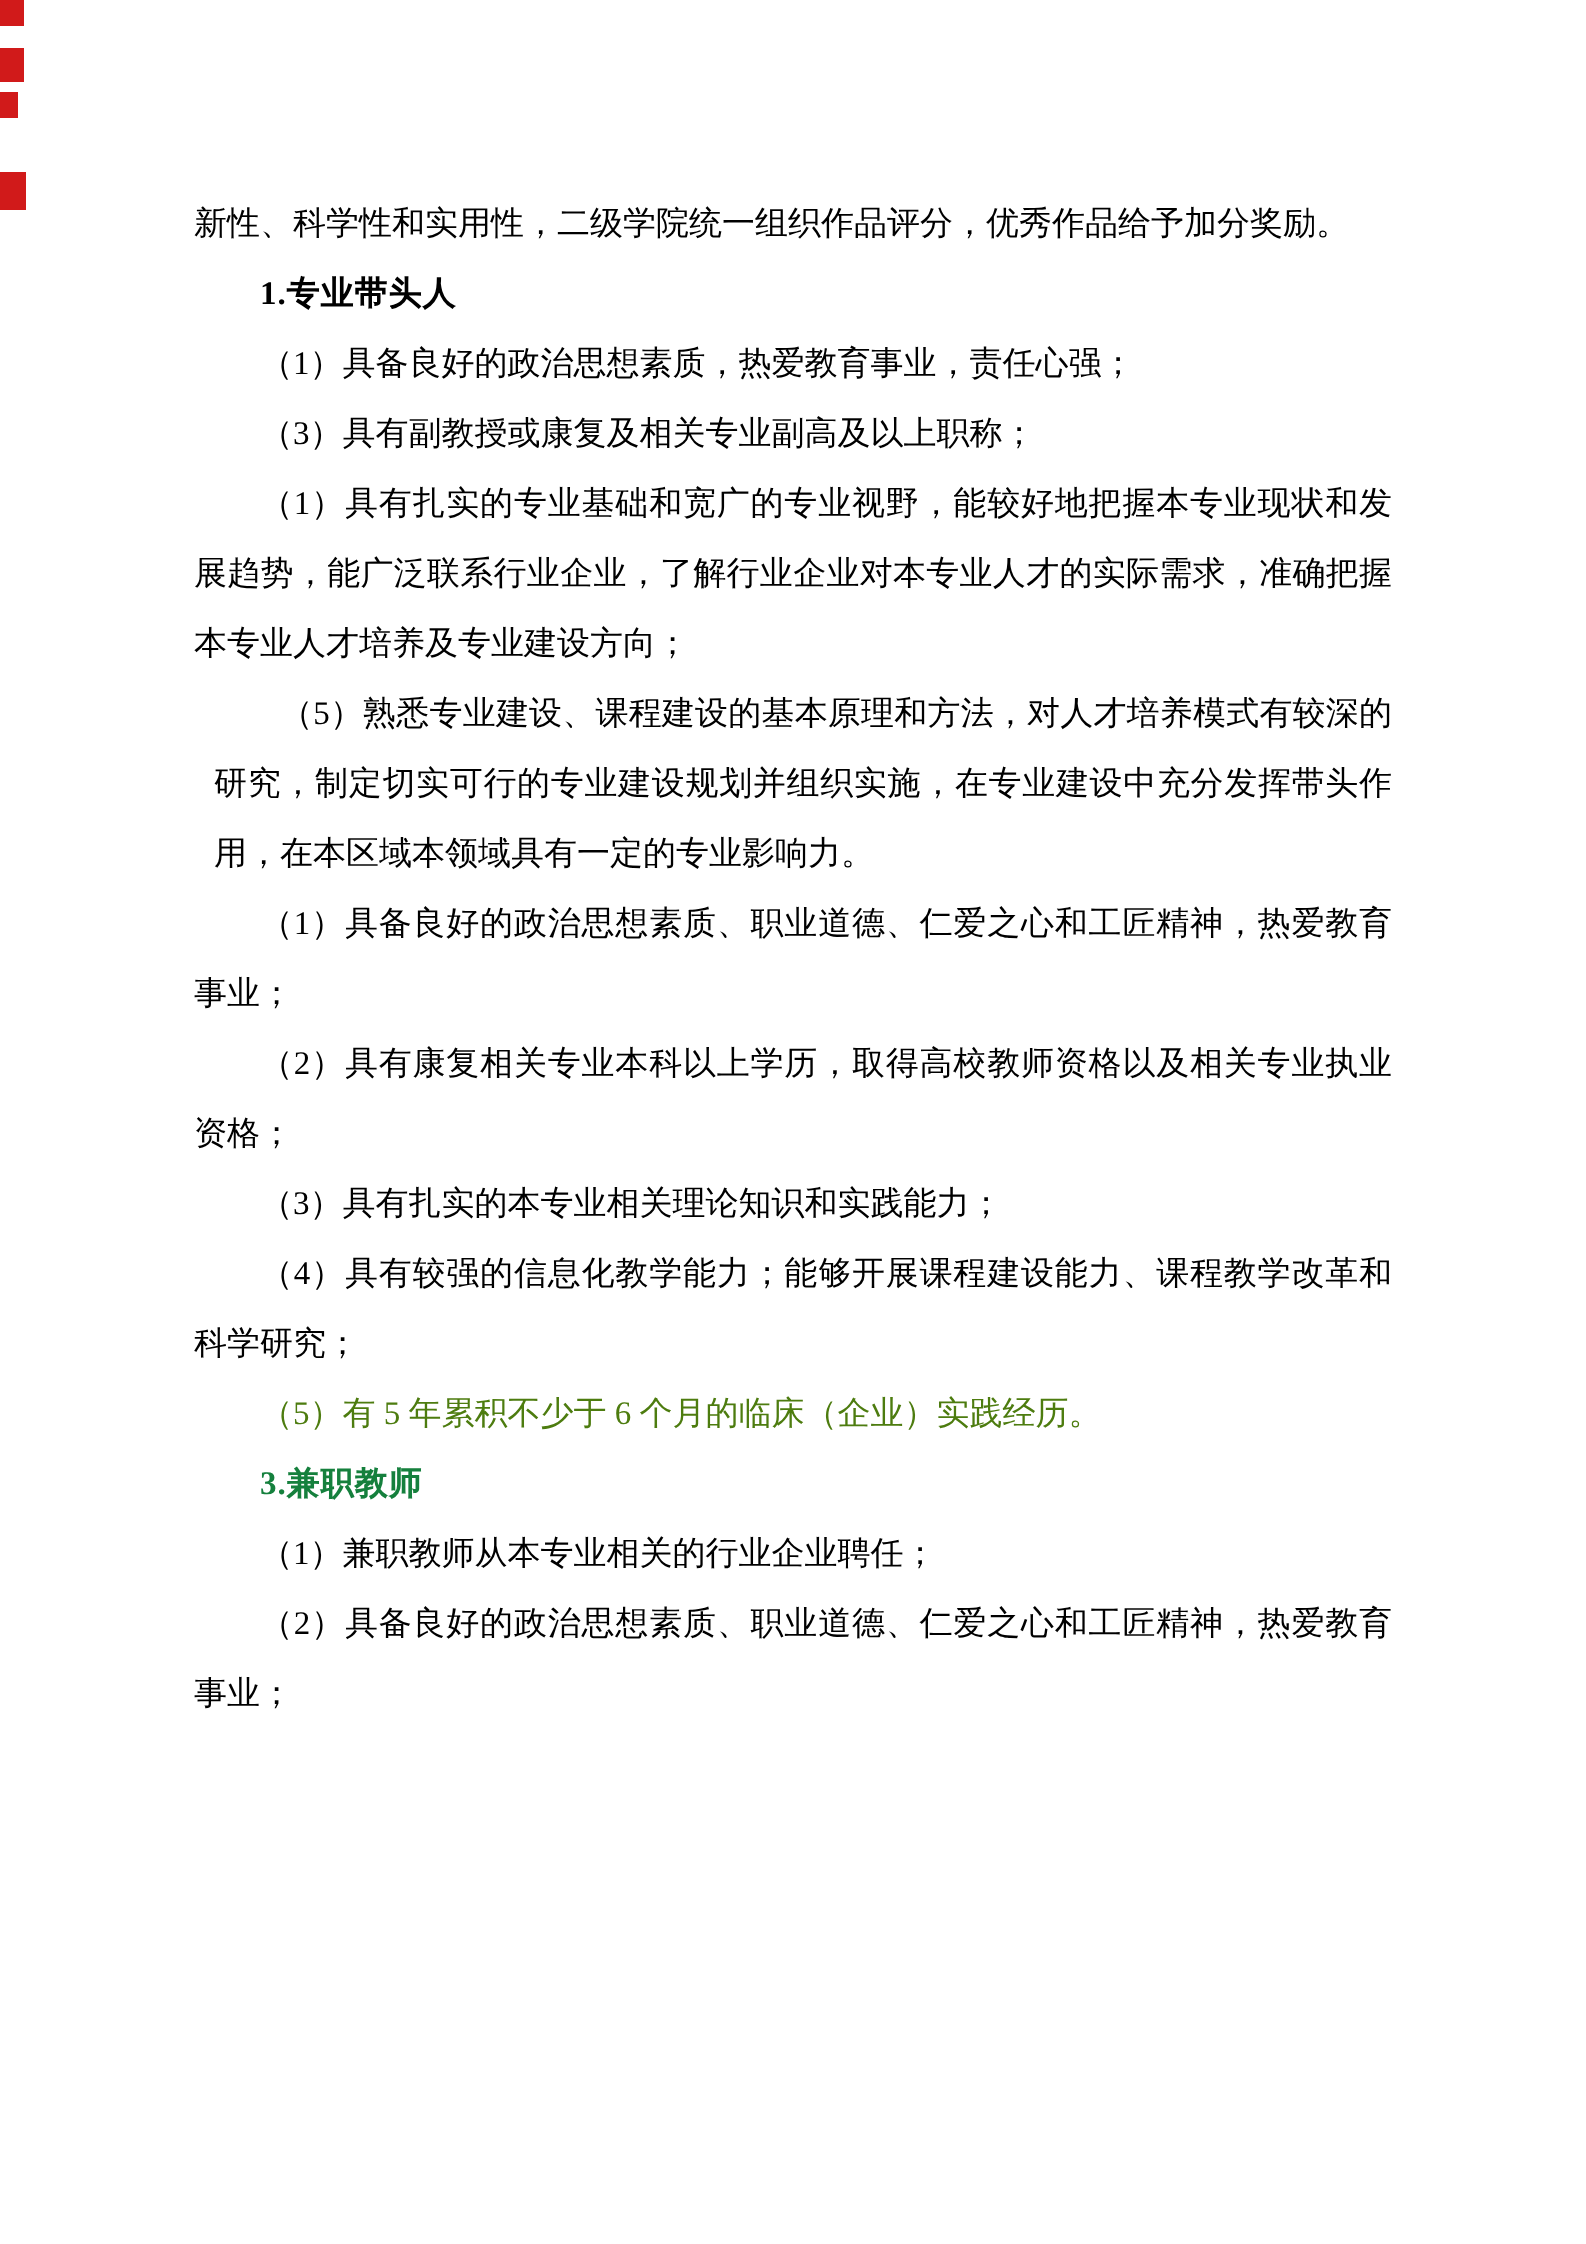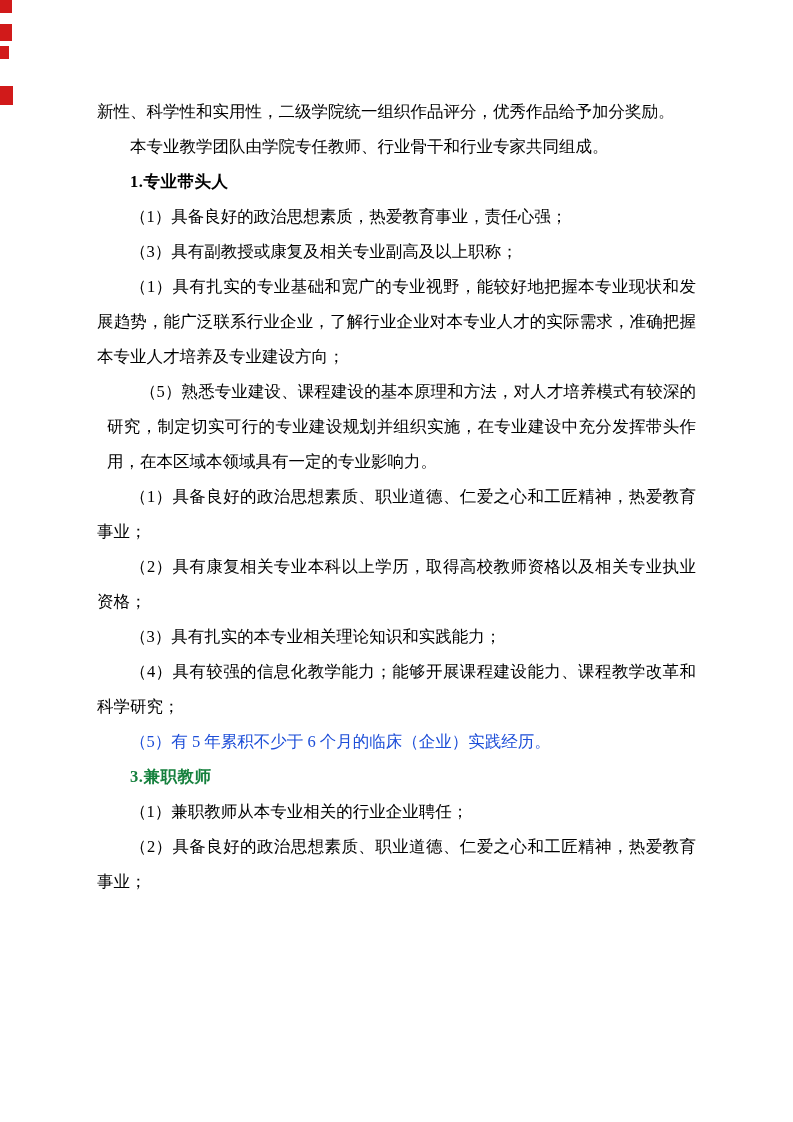--- a/index.html
+++ b/index.html
@@ -70,31 +70,30 @@
 
   <div class="edge-marks" id="edge-marks">
       <div class="mark" style="top: 0px; height: 13px; width: 12px; background: rgb(209, 26, 26);"></div>
       <div class="mark" style="top: 24px; height: 17px; width: 12px; background: rgb(209, 26, 26);"></div>
       <div class="mark" style="top: 46px; height: 13px; width: 9px; background: rgb(209, 26, 26);"></div>
       <div class="mark" style="top: 86px; height: 19px; width: 13px; background: rgb(209, 26, 26);"></div>
     </div>
 
   <div class="content" id="doc-body">
       <p class="continuation" style="color: rgb(0, 0, 0);">新性、科学性和实用性，二级学院统一组织作品评分，优秀作品给予加分奖励。</p>
-      <p class="body" style="color: rgb(0, 0, 0);">本专业教学团队由学院专任教师、行业骨干和行业专家共同组成。</p>
       <p class="subheading" style="color: rgb(0, 0, 0);">1.专业带头人</p>
       <p class="body" style="color: rgb(0, 0, 0);">（1）具备良好的政治思想素质，热爱教育事业，责任心强；</p>
       <p class="body" style="color: rgb(0, 0, 0);">（3）具有副教授或康复及相关专业副高及以上职称；</p>
       <p class="body" style="color: rgb(0, 0, 0);">（1）具有扎实的专业基础和宽广的专业视野，能较好地把握本专业现状和发展趋势，能广泛联系行业企业，了解行业企业对本专业人才的实际需求，准确把握本专业人才培养及专业建设方向；</p>
       <p class="body" style="color: rgb(0, 0, 0); margin-left: 10px;">（5）熟悉专业建设、课程建设的基本原理和方法，对人才培养模式有较深的研究，制定切实可行的专业建设规划并组织实施，在专业建设中充分发挥带头作用，在本区域本领域具有一定的专业影响力。</p>
       <p class="body" style="color: rgb(0, 0, 0);">（1）具备良好的政治思想素质、职业道德、仁爱之心和工匠精神，热爱教育事业；</p>
       <p class="body" style="color: rgb(0, 0, 0);">（2）具有康复相关专业本科以上学历，取得高校教师资格以及相关专业执业资格；</p>
       <p class="body" style="color: rgb(0, 0, 0);">（3）具有扎实的本专业相关理论知识和实践能力；</p>
       <p class="body" style="color: rgb(0, 0, 0);">（4）具有较强的信息化教学能力；能够开展课程建设能力、课程教学改革和科学研究；</p>
-      <p class="body" style="color: #1d4ed8;">（5）有 5 年累积不少于 6 个月的临床（企业）实践经历。</p>
+      <p class="body" style="color: #4d7c0f;">（5）有 5 年累积不少于 6 个月的临床（企业）实践经历。</p>
       <p class="subheading" style="color: #15803d;">3.兼职教师</p>
       <p class="body" style="color: rgb(0, 0, 0);">（1）兼职教师从本专业相关的行业企业聘任；</p>
       <p class="body" style="color: rgb(0, 0, 0);">（2）具备良好的政治思想素质、职业道德、仁爱之心和工匠精神，热爱教育事业；</p>
     </div>
 
   <div class="page-number">19</div>
 
 </div>
 
 </body></html>

